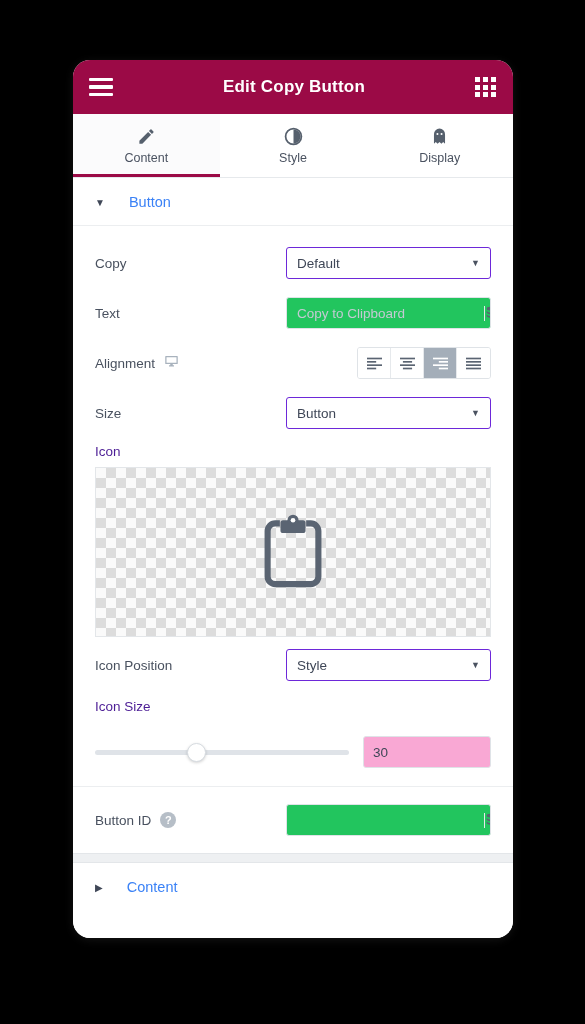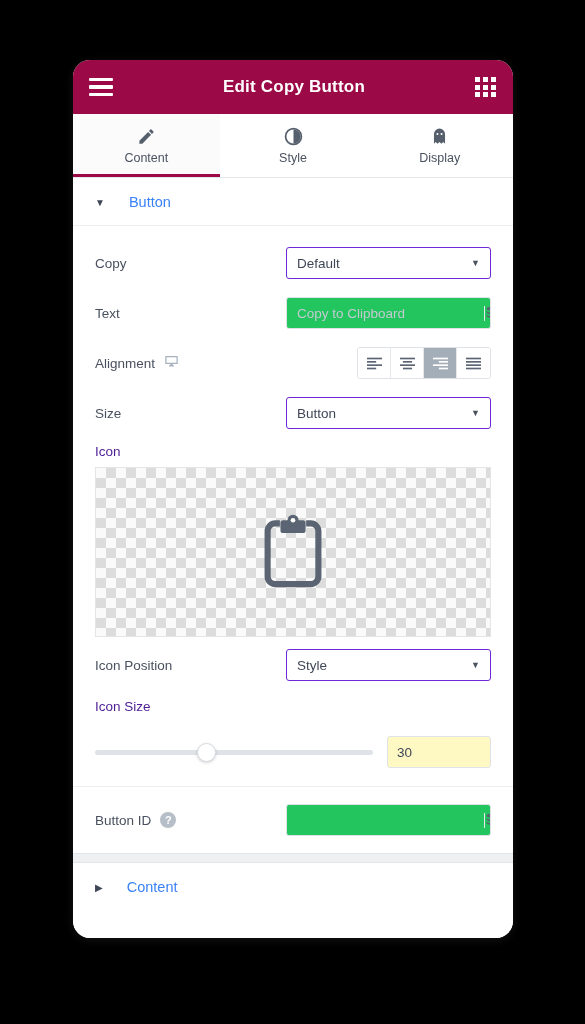--- a/index.html
+++ b/index.html
@@ -123,22 +123,22 @@
   
   .sliderrow { display: flex; align-items: center; gap: 14px; padding: 14px 0 8px; }
   .track { flex: 1; height: 5px; background: #dfe3e8; border-radius: 3px; position: relative; cursor: pointer; }
   .thumb {
     position: absolute; top: 50%; left: 40%;
     width: 19px; height: 19px; margin-top: -9.5px; margin-left: -9.5px;
     background: #fff; border: 1px solid #d7dce1; border-radius: 50%;
     box-shadow: 0 1px 3px rgba(0,0,0,.18); cursor: grab;
   }
   .numwrap {
-    width: 104px; height: 32px; border: 1px solid #dfe3e7; border-radius: 3px;
-    display: flex; align-items: stretch; background: #fef9c3; overflow: hidden;
+    width: 128px; height: 32px; border: 1px solid #dfe3e7; border-radius: 3px;
+    display: flex; align-items: stretch; background: #f9a8d4; overflow: hidden;
   }
   .numwrap .num {
     flex: 1; border: 0; outline: none; padding: 0 9px;
     font-size: 13.5px; color: #3f4757; font-family: inherit; background: transparent;
   }
   .help {
     width: 16px; height: 16px; border-radius: 50%;
     background: #b6bec7; color: #fff; font-size: 11px; font-weight: bold;
     display: inline-flex; align-items: center; justify-content: center;
   }

